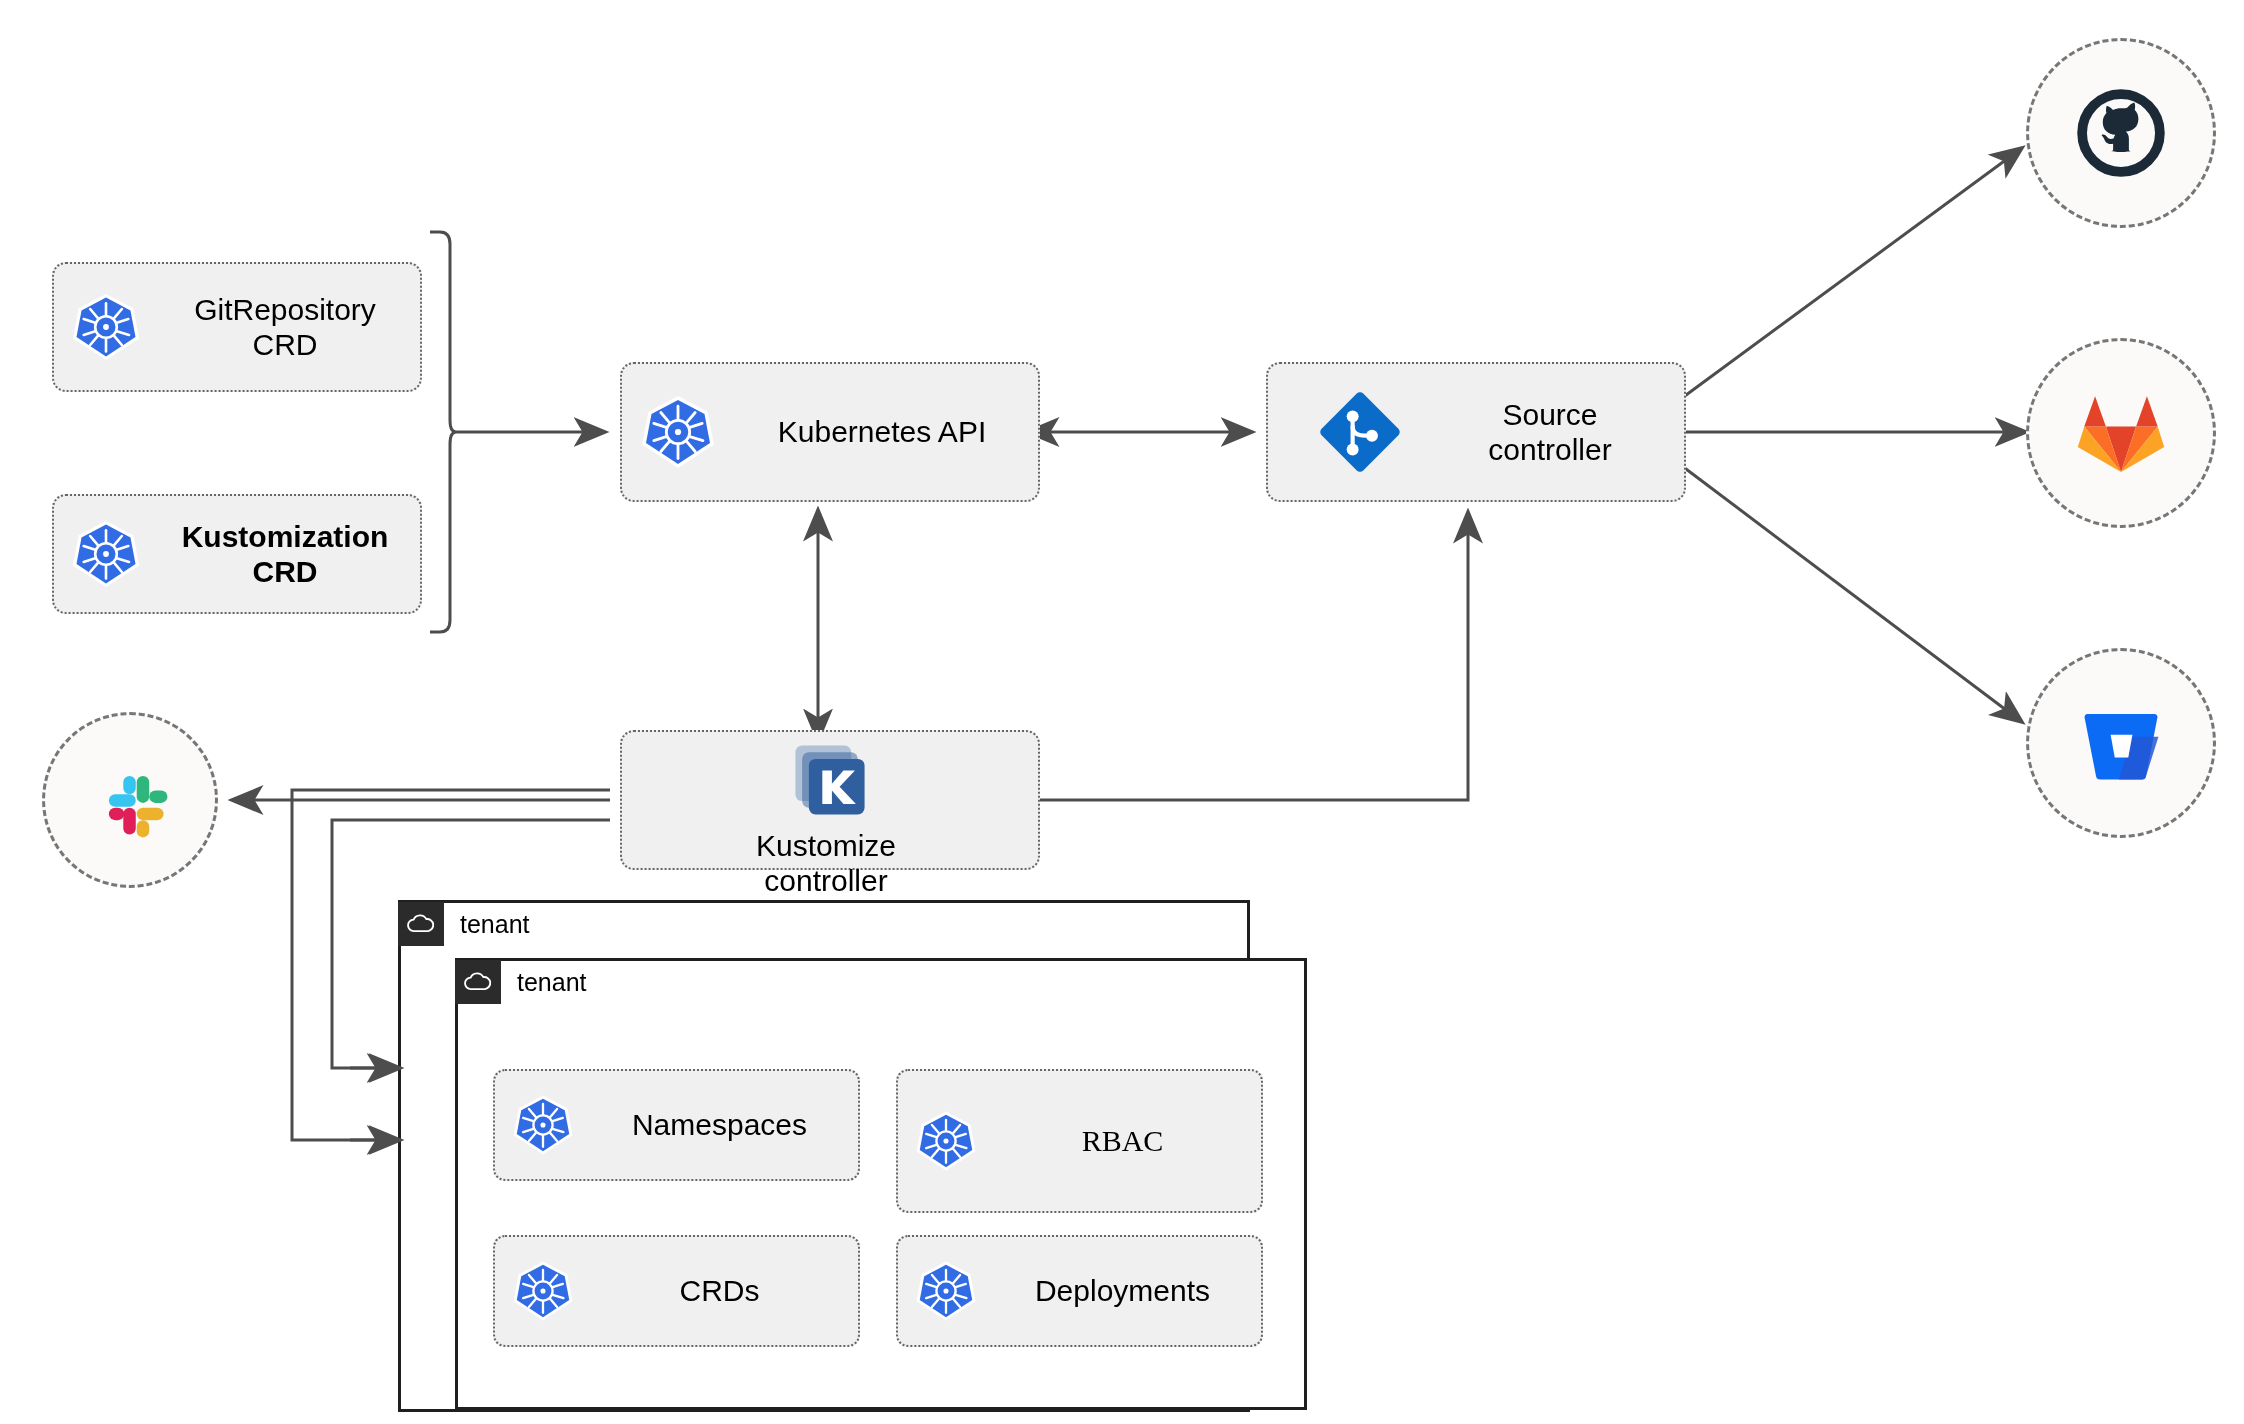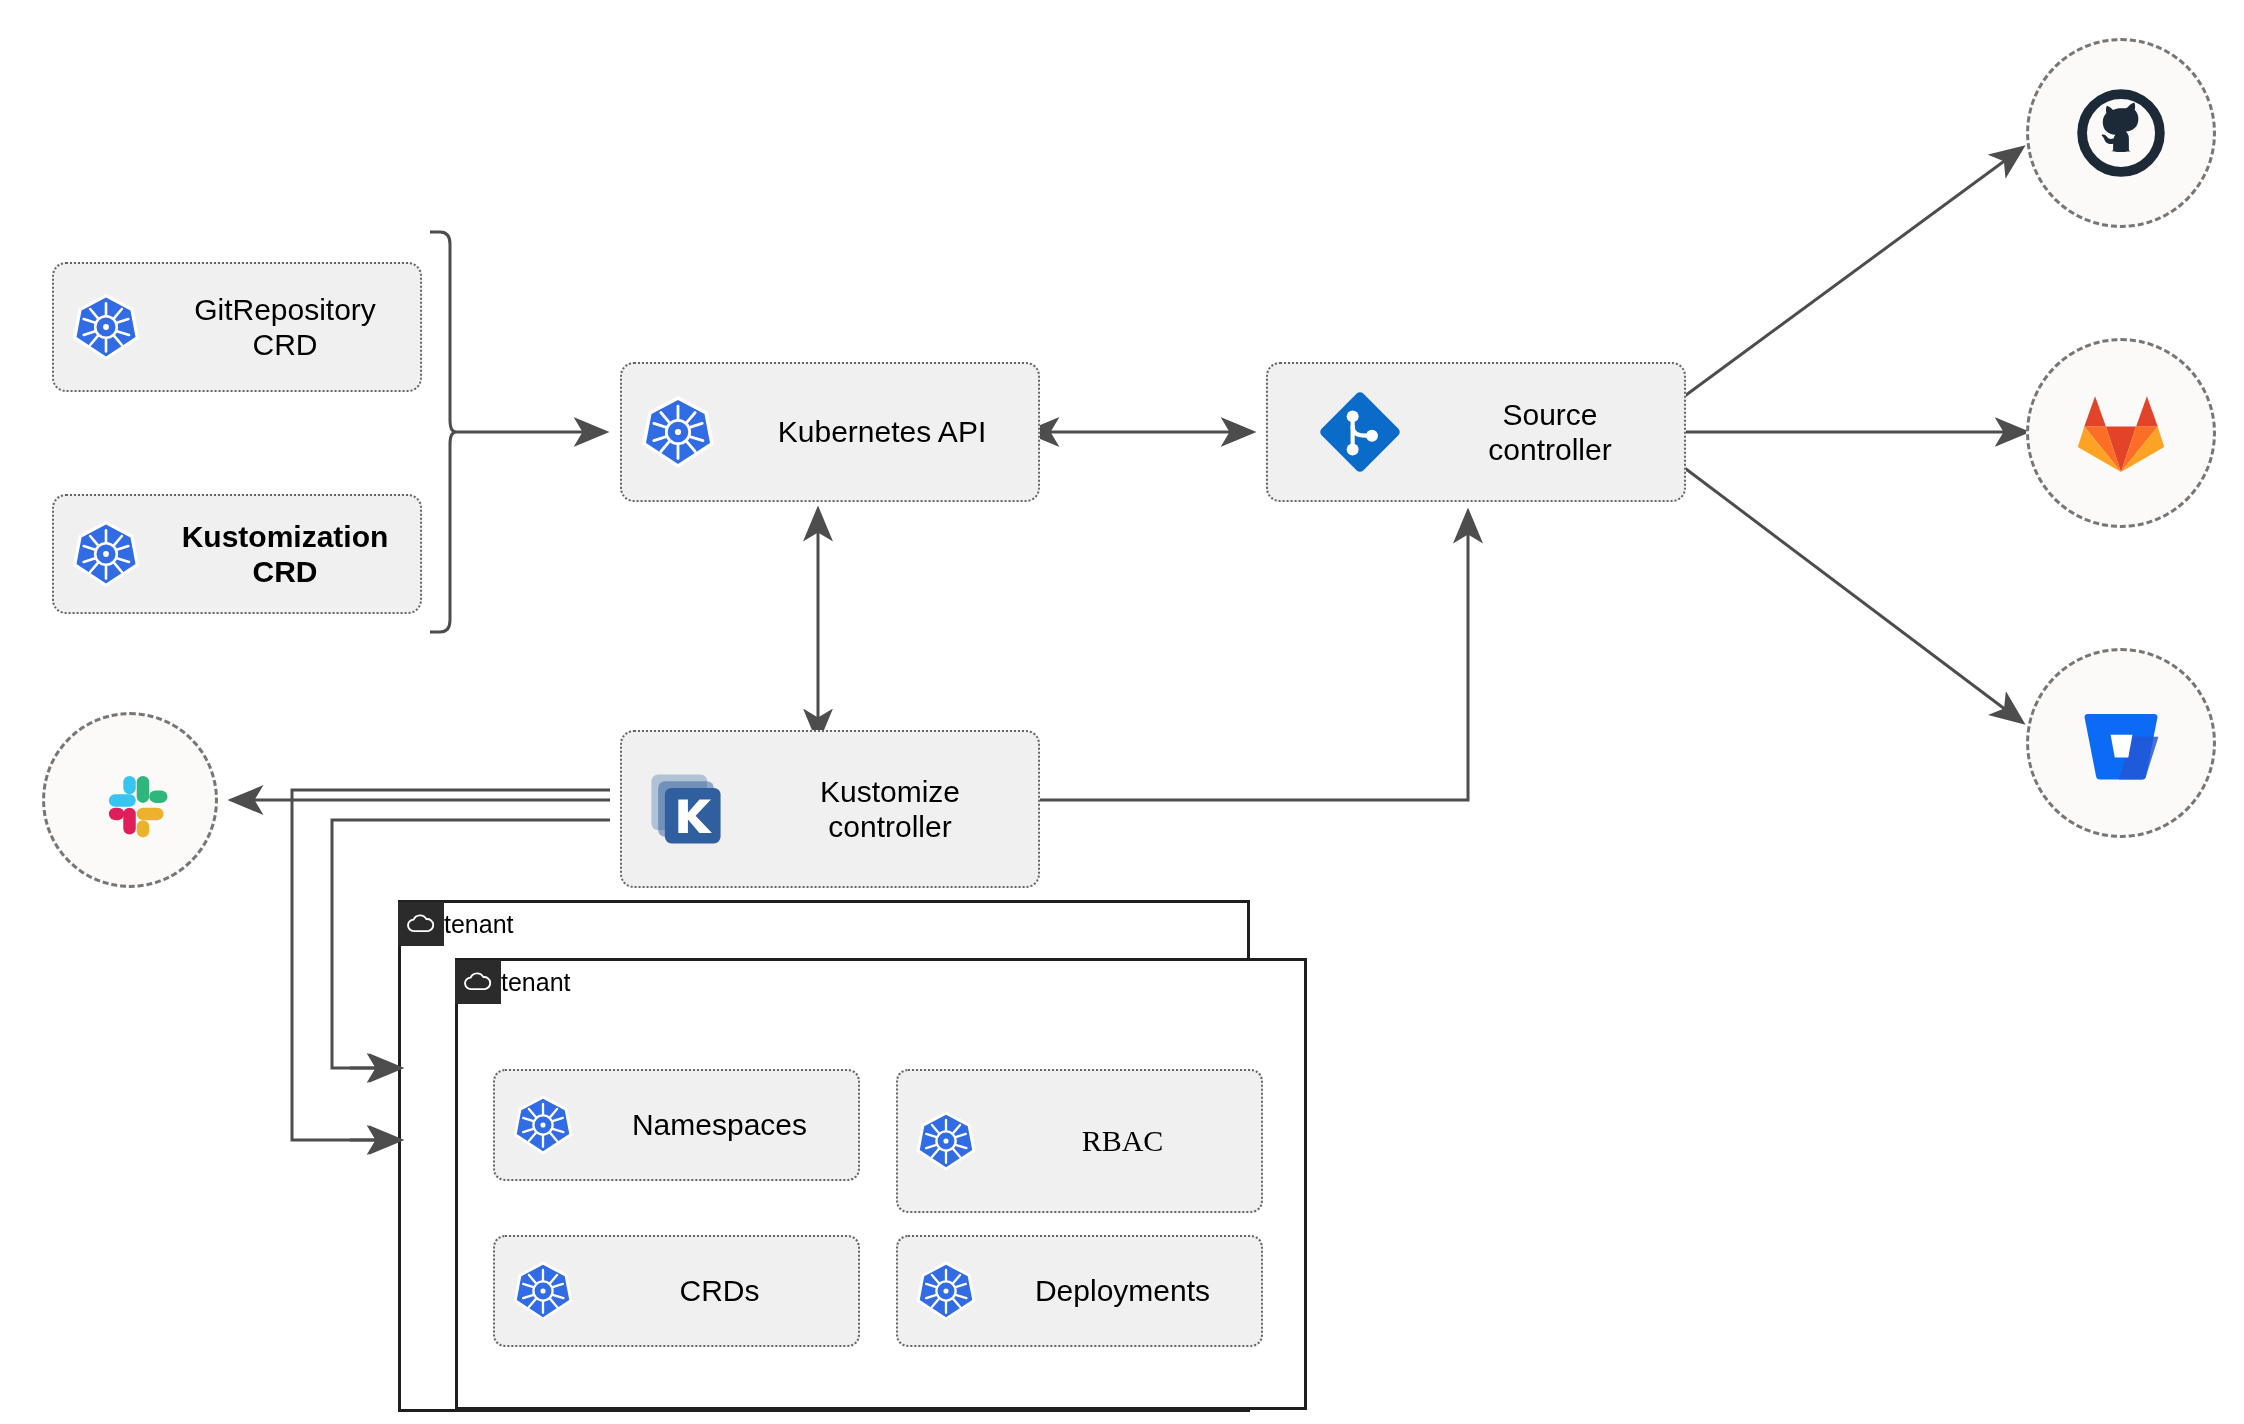--- a/index.html
+++ b/index.html
@@ -75,20 +75,21 @@
     background: #2b2b2b;
     display: flex;
     align-items: center;
     justify-content: center;
     margin-left: -3px;
     margin-top: -3px;
   }
   .tenant-title {
     font-size: 25px;
     color: #000000;
+    margin-left: 16px;
     margin-top: -2px;
   }
   .tenant-inner-grid {
     position: absolute;
     display: grid;
     grid-template-columns: 1fr 1fr;
     gap: 22px 36px;
   }
   .res-card {
     box-sizing: border-box;
@@ -232,21 +233,21 @@
         </g>
         <circle cx="42" cy="33" r="6.5" fill="#ffffff"></circle>
         <circle cx="42" cy="69" r="6.5" fill="#ffffff"></circle>
         <circle cx="63" cy="54" r="6.5" fill="#ffffff"></circle>
       </svg>
     </span>
     <span class="lbl">Source
 controller</span>
   </div>
 
-  <div class="node" style="left:608px; top:730px; width:420px; height:158px;">
+  <div class="node" style="left:608px; top:730px; width:420px; height:140px;flex-direction:column;">
     <span class="ico" style="width:128px;">
       <svg width="96" height="96" viewBox="0 0 100 100">
         <rect x="14" y="14" width="58" height="58" rx="7" fill="#2f5f9e" opacity="0.32"></rect>
         <rect x="21" y="21" width="58" height="58" rx="7" fill="#2f5f9e" opacity="0.5"></rect>
         <rect x="28" y="28" width="58" height="58" rx="7" fill="#2f5f9e"></rect>
         <path d="M42 40 L52 40 L52 54 L64 40 L76 40 L60 57 L77 75 L64 75 L52 61 L52 75 L42 75 Z" fill="#ffffff"></path>
       </svg>
     </span>
     <span class="lbl">Kustomize
 controller</span>

